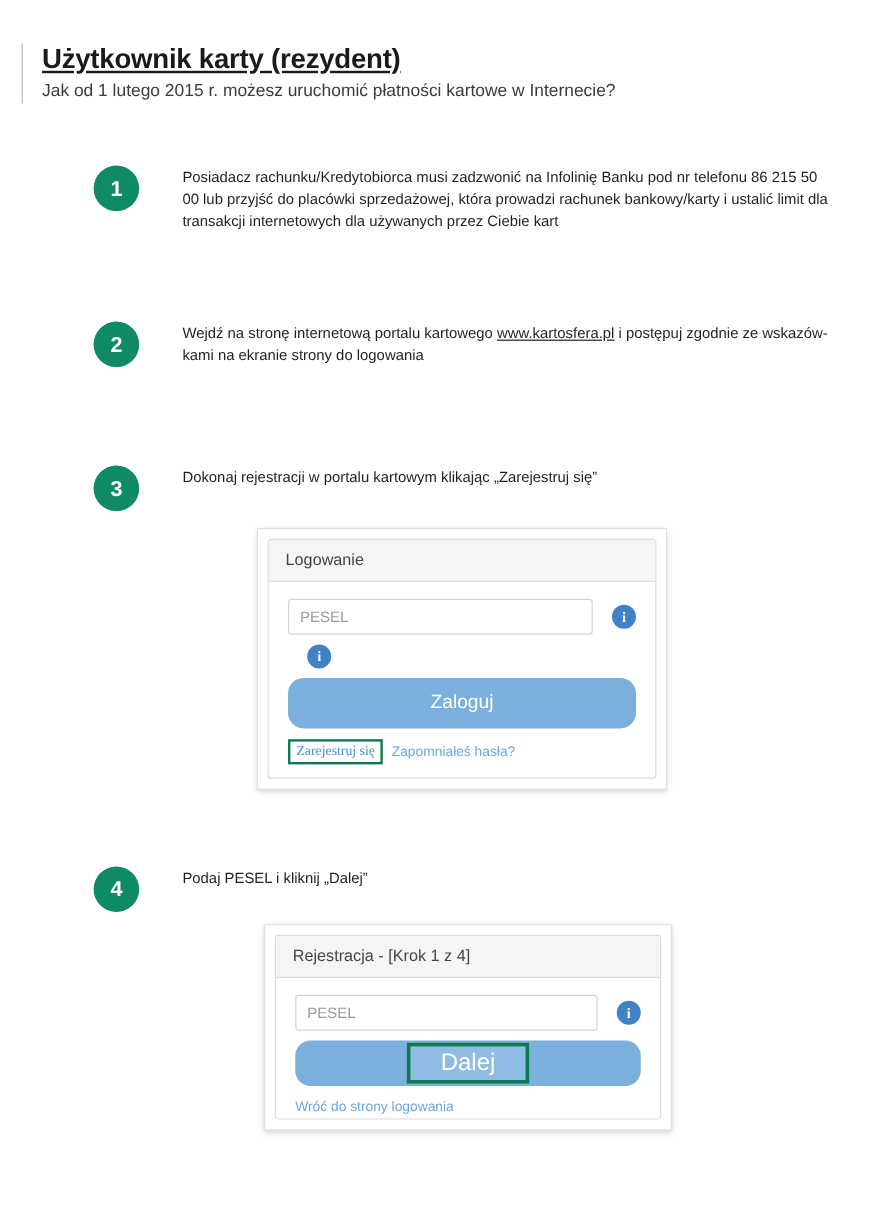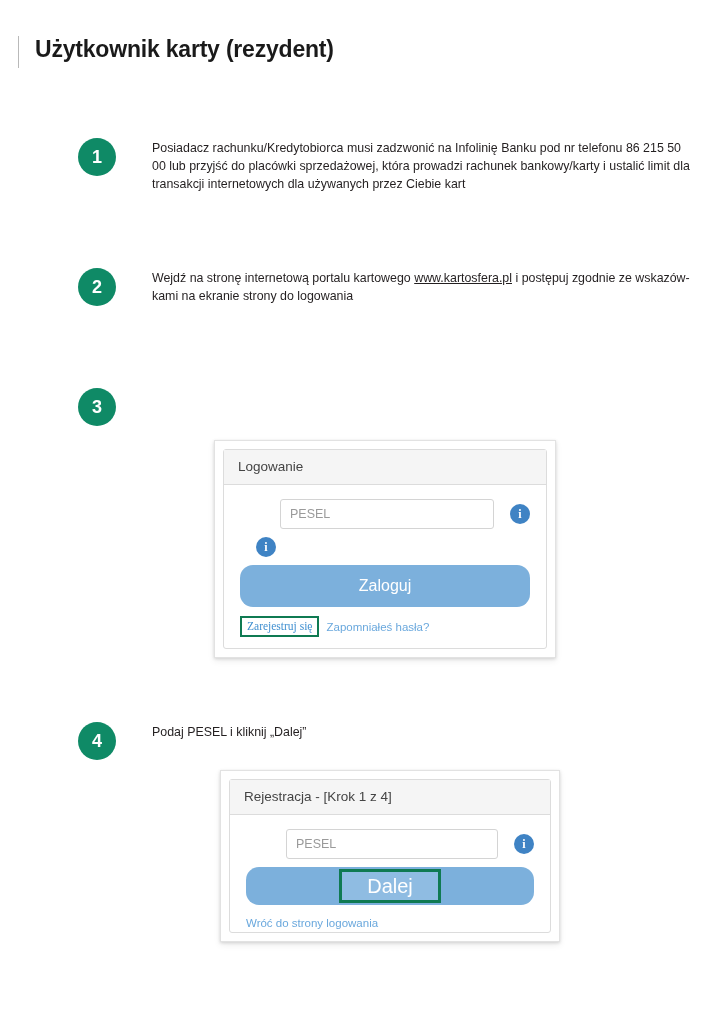--- a/index.html
+++ b/index.html
@@ -28,20 +28,21 @@
     border-left: 1px solid #b9b9b9;
   }
   .page-title {
     font-size: 23px;
     font-weight: bold;
     letter-spacing: -0.2px;
     color: #1a1a1a;
     line-height: 1.15;
     margin: 0 0 6px 0;
     white-space: nowrap;
+    text-decoration: underline;
   }
   .page-subtitle {
     font-size: 14.5px;
     font-weight: normal;
     color: #3b3b3b;
     line-height: 1.2;
     margin: 0;
     white-space: nowrap;
   }
 
@@ -124,21 +125,20 @@
     flex: 1 1 auto;
     height: 30px;
     border: 1px solid #d4d4d4;
     border-radius: 3px;
     background: #ffffff;
     font-family: "Liberation Sans", sans-serif;
     font-size: 12.5px;
     color: #8c8c8c;
     padding: 0 9px;
     outline: none;
-    margin-left: 40px;
   }
   .text-input::placeholder { color: #9a9a9a; opacity: 1; }
 
   .info-icon {
     flex: 0 0 auto;
     width: 20px;
     height: 20px;
     border-radius: 50%;
     background: #3f83c4;
     color: #ffffff;
@@ -210,34 +210,36 @@
     display: inline-block;
     margin-top: 12px;
     font-size: 11.5px;
   }
 </style>
 </head>
 <body>
 
 <div class="page-header">
   <h1 class="page-title">Użytkownik karty (rezydent)</h1>
+  <p class="page-subtitle">Jak od 1 lutego 2015 r. możesz  uruchomić płatności kartowe w Internecie?</p>
 </div>
 
 <div class="step" id="step-1">
   <div class="step-badge">1</div>
   <div class="step-text">Posiadacz rachunku/Kredytobiorca musi zadzwonić  na Infolinię Banku pod nr telefonu 86 215 50 00 lub przyjść do placówki sprzedażowej, która prowadzi rachunek bankowy/karty i ustalić limit dla transakcji internetowych dla używanych przez Ciebie kart</div>
 </div>
 
 <div class="step" id="step-2">
   <div class="step-badge">2</div>
   <div class="step-text"><span>Wejdź na stronę internetową portalu kartowego </span><a class="inline-link">www.kartosfera.pl</a><span> i postępuj zgodnie ze wskazów-kami na ekranie strony do logowania</span></div>
 </div>
 
 <div class="step" id="step-3">
   <div class="step-badge">3</div>
+  <div class="step-text">Dokonaj rejestracji w portalu kartowym klikając „Zarejestruj się”</div>
 </div>
 
 <div class="shot" id="shot-login">
   <div class="card">
     <div class="card-head">Logowanie</div>
     <div class="card-body">
 
       <div class="field-row">
         <input class="text-input" type="text" placeholder="PESEL" style="">
         <span class="info-icon">i</span>

